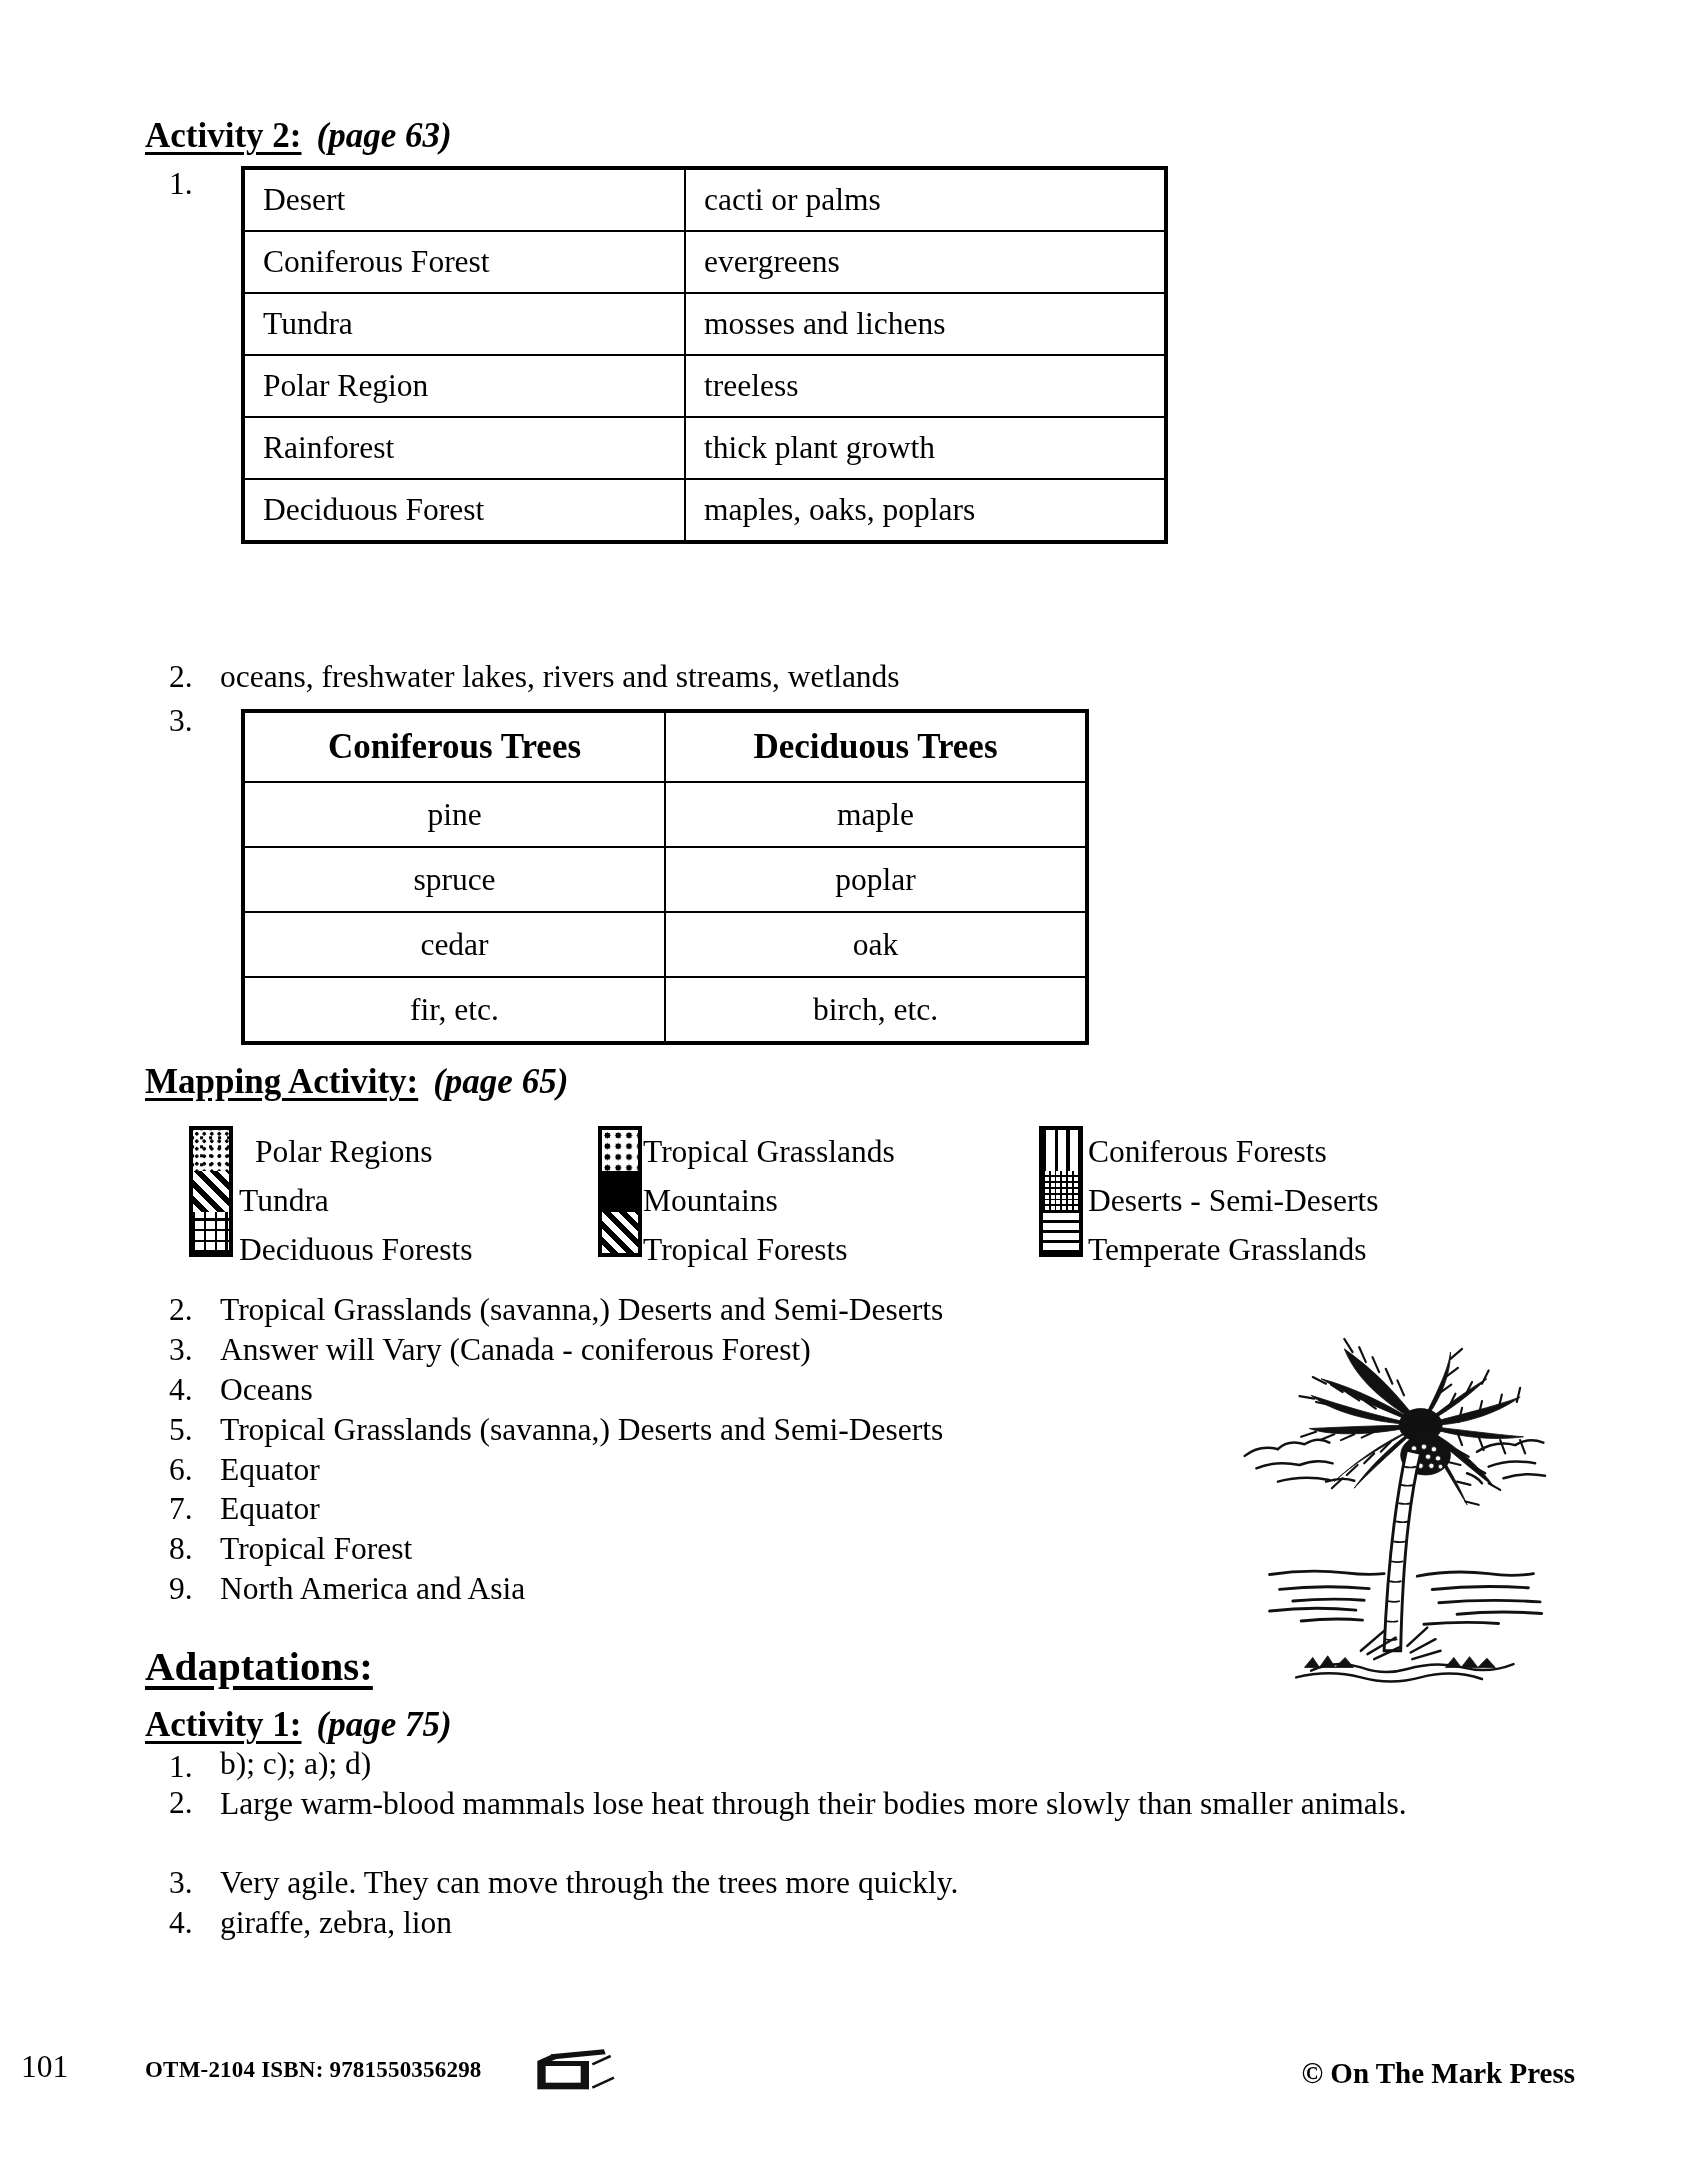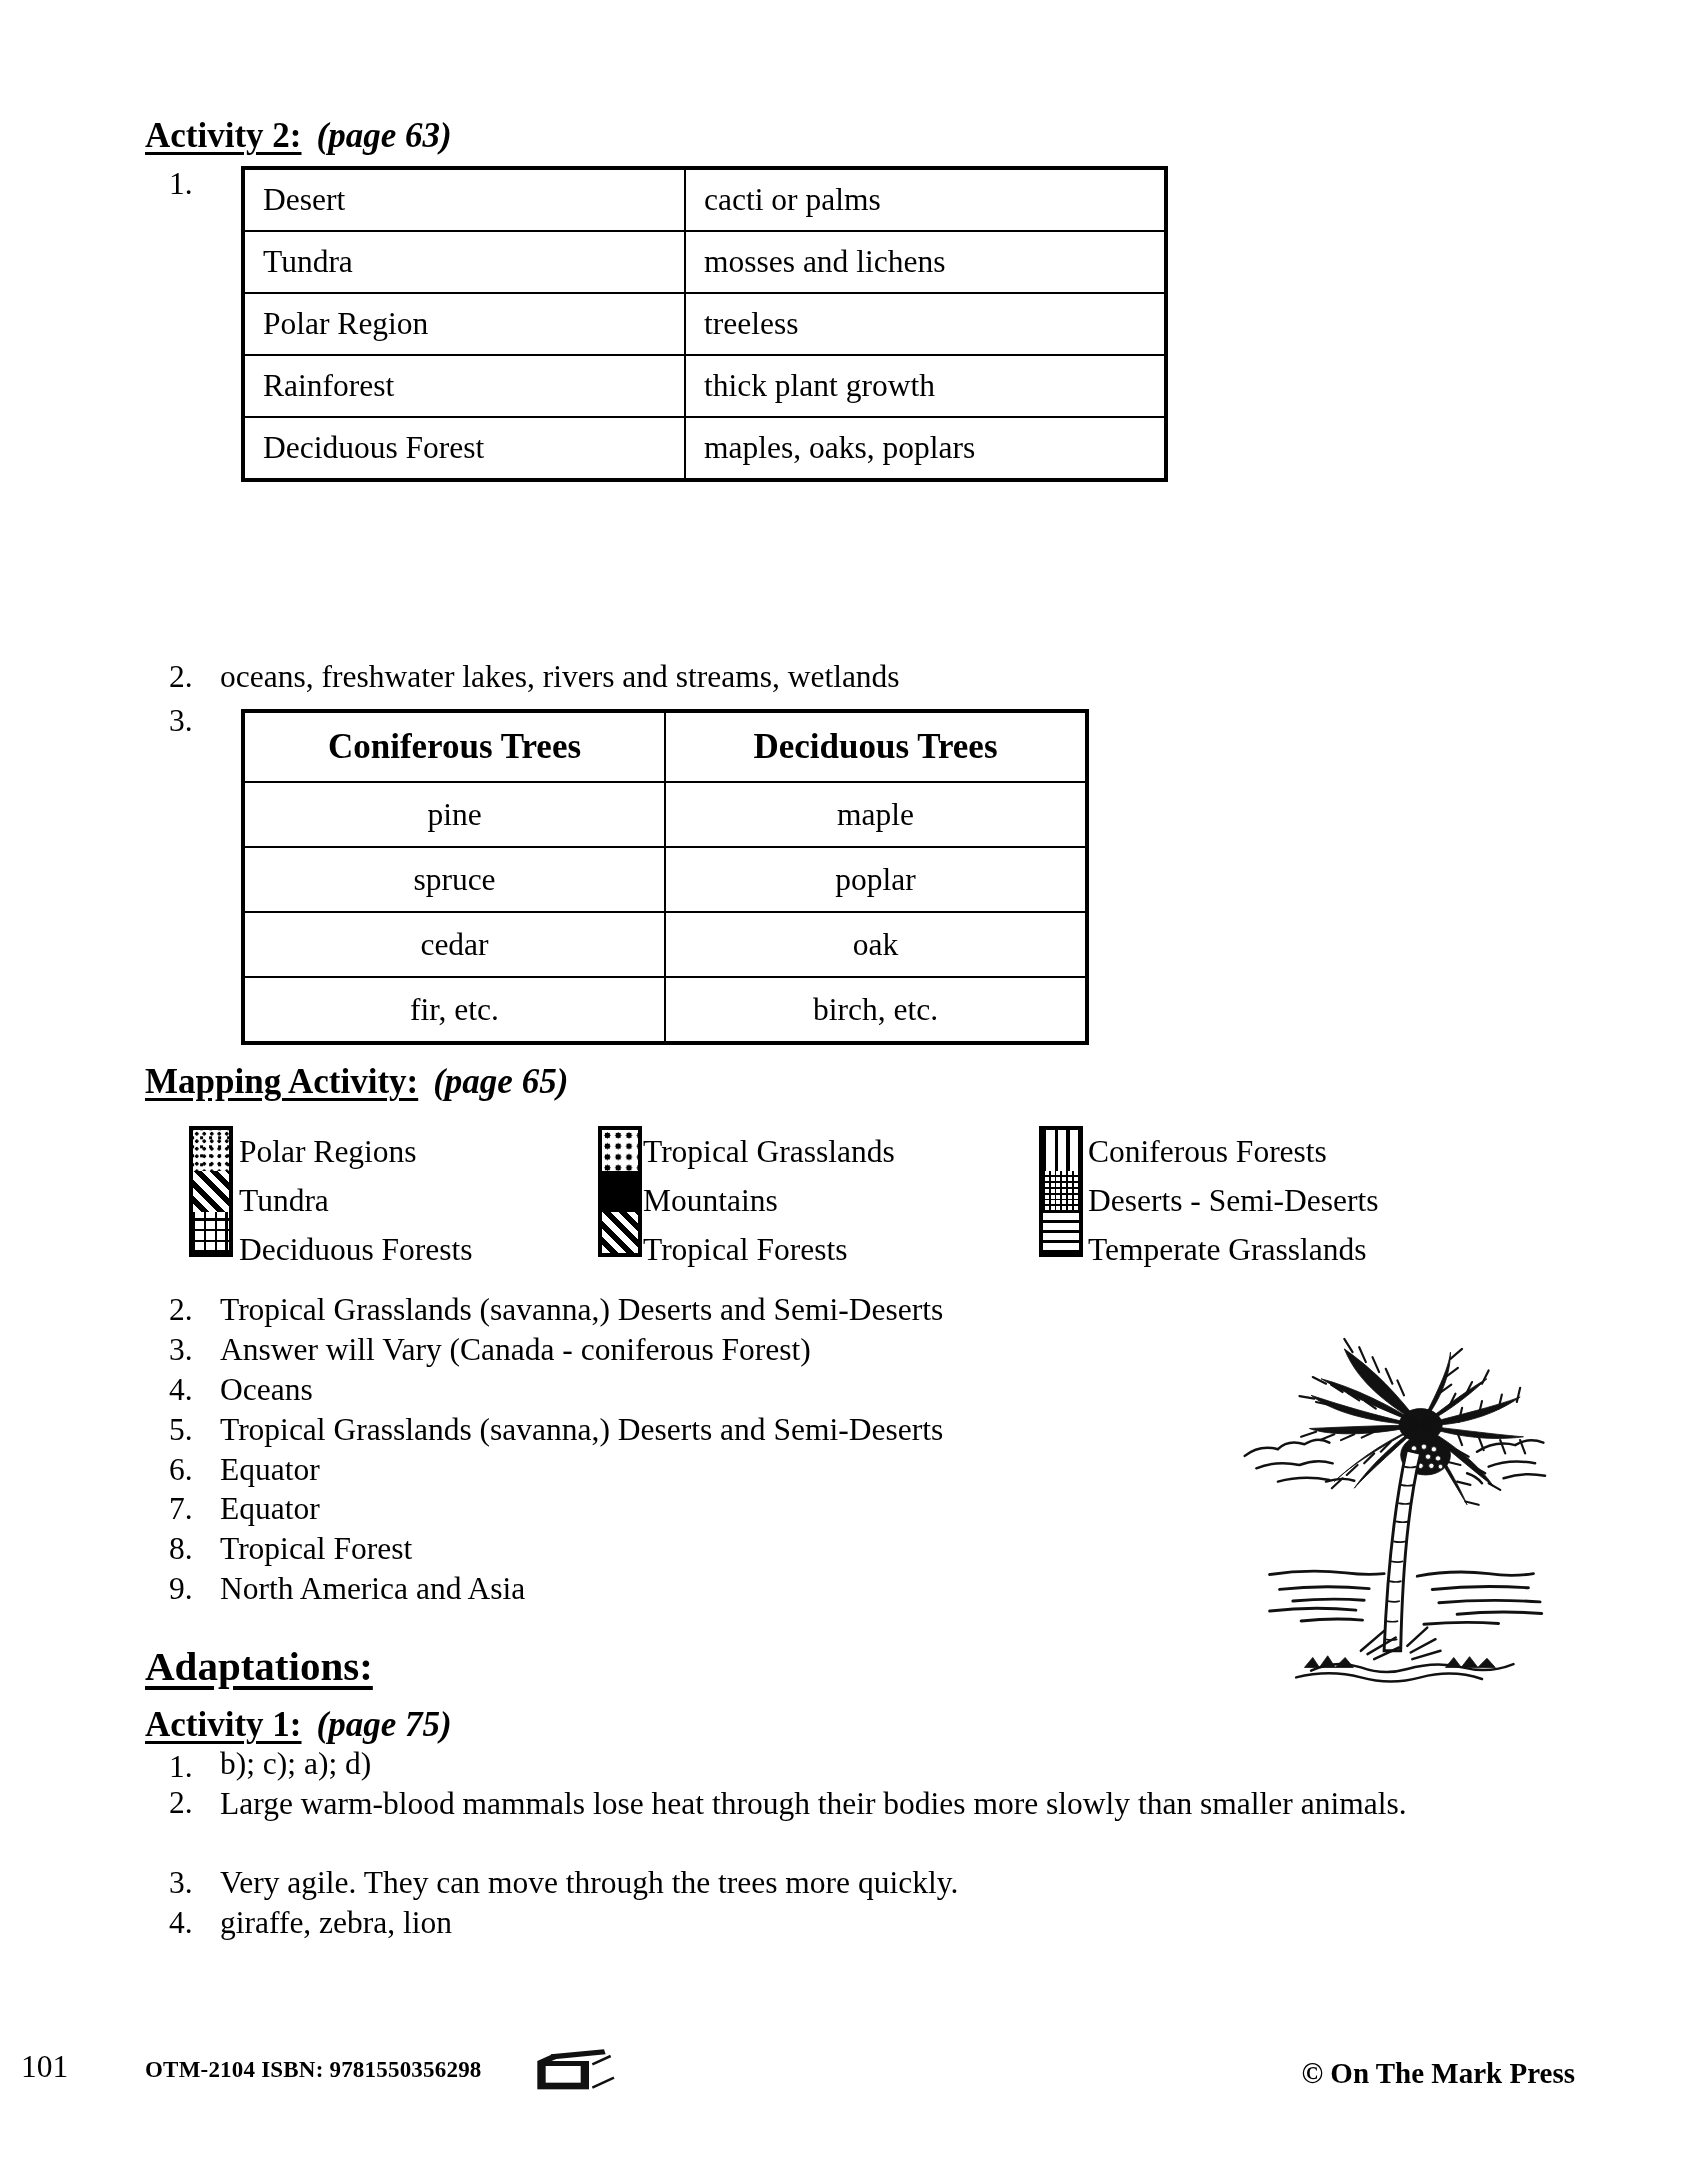--- a/index.html
+++ b/index.html
@@ -206,20 +206,24 @@
 
   <div class="num" style="left:148px; top:166px;">1.</div>
 
   <table class="tbl t1" style="left:220px; top:166px;">
     <tbody>
       <tr>
         <td class="c1">Desert</td>
         <td class="c2">cacti or palms</td>
       </tr>
       <tr>
+        <td class="c1">Coniferous Forest</td>
+        <td class="c2">evergreens</td>
+      </tr>
+      <tr>
         <td class="c1">Tundra</td>
         <td class="c2">mosses and lichens</td>
       </tr>
       <tr>
         <td class="c1">Polar Region</td>
         <td class="c2">treeless</td>
       </tr>
       <tr>
         <td class="c1">Rainforest</td>
         <td class="c2">thick plant growth</td>
@@ -264,21 +268,21 @@
   <div class="sec-head" style="left:124px; top:1062px;">
     <span class="lbl">Mapping Activity:</span><span class="pg">(page 65)</span>
   </div>
 
   <div class="legend-col">
     <div class="legend-swatch" style="left:168px; top:1126px;">
       <div class="sw-cell pat-dots-fine"></div>
       <div class="sw-cell pat-diag"></div>
       <div class="sw-cell pat-grid"></div>
     </div>
-    <div class="legend-label" style="left:218px; top:1136px;">Polar Regions</div>
+    <div class="legend-label" style="left:234px; top:1136px;">Polar Regions</div>
     <div class="legend-label" style="left:218px; top:1185px;">Tundra</div>
     <div class="legend-label" style="left:218px; top:1234px;">Deciduous Forests</div>
   </div>
 
   <div class="legend-col">
     <div class="legend-swatch" style="left:577px; top:1126px;">
       <div class="sw-cell pat-dots-big"></div>
       <div class="sw-cell pat-solid"></div>
       <div class="sw-cell pat-diag"></div>
     </div>

